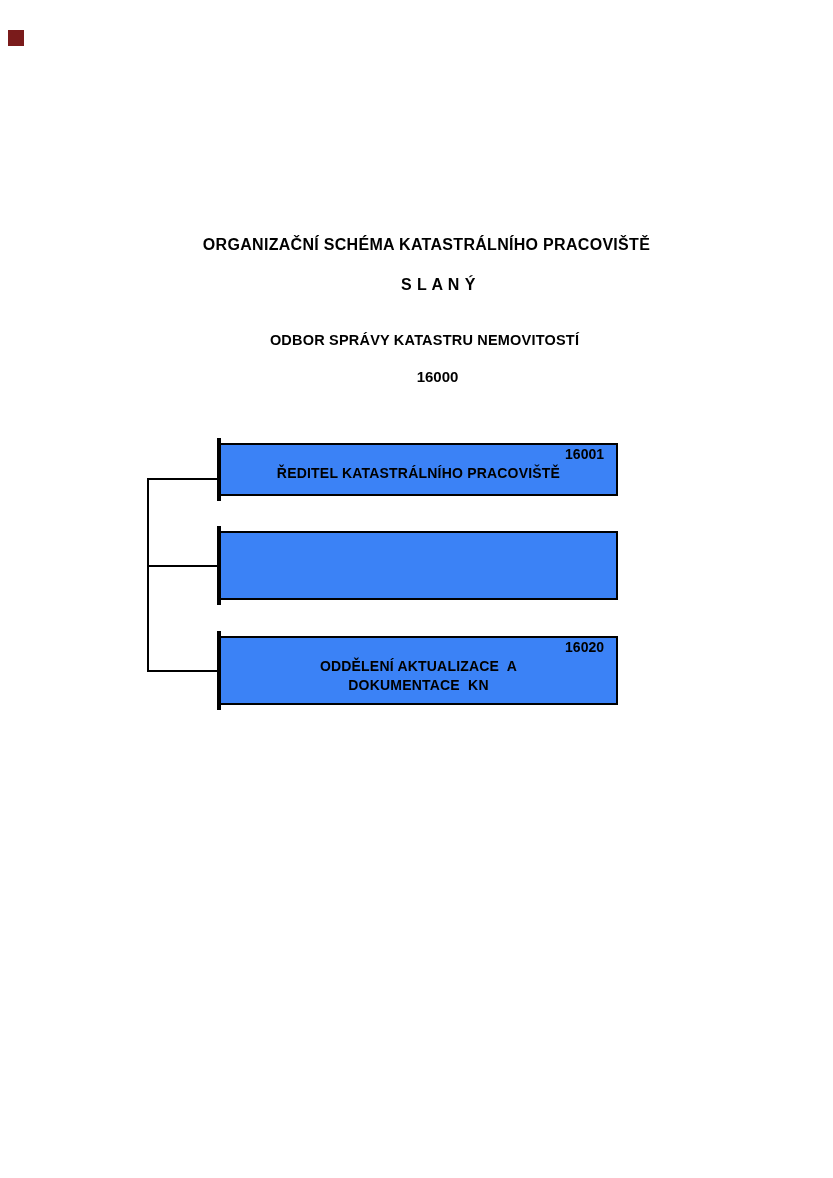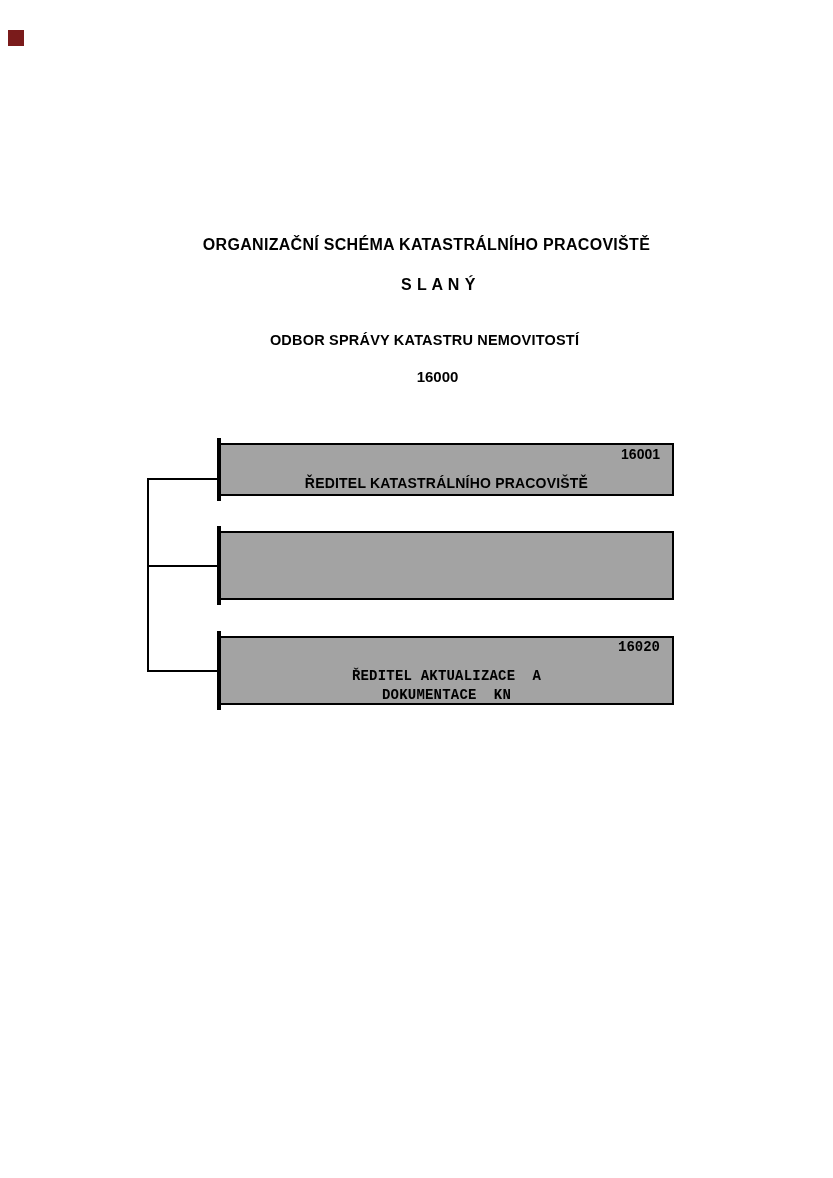--- a/index.html
+++ b/index.html
@@ -42,49 +42,49 @@
   }
   .trunk    { left: 147px; top: 478px; width: 2px;  height: 194px; }
   .branch   { height: 2px; width: 70px; left: 147px; }
   .branch-1 { top: 478px; }
   .branch-2 { top: 565px; }
   .branch-3 { top: 670px; }
 
   .org-box {
     position: absolute;
     left: 217px;
-    width: 457px;
+    width: 401px;
     box-sizing: border-box;
     border: 2px solid #000000;
     border-left-width: 4px;
-    background: #a3a3a3;
+    background: #3b82f6;
   }
   
   .org-box::before {
     content: "";
     position: absolute;
     left: -4px;
     top: -7px;
     width: 4px;
     height: calc(100% + 14px);
     background: #000000;
   }
   .org-box-1 { top: 443px; height: 53px; }
   .org-box-2 { top: 531px; height: 69px; }
-  .org-box-3 { top: 636px; height: 69px; font-family: Liberation Mono, monospace; }
+  .org-box-3 { top: 636px; height: 69px; }
 
   .box-code {
     margin-top: 2px;
     padding-right: 12px;
     text-align: right;
     font-size: 14px;
     line-height: 15px;
   }
   .box-label {
-    margin-top: 12px;
+    margin-top: 2px;
     text-align: center;
     font-size: 14px;
     line-height: 18.5px;
     letter-spacing: 0.2px;
     white-space: pre-wrap;
   }
 </style>
 </head>
 <body>
 
@@ -105,17 +105,17 @@
   <div class="org-box org-box-1">
     <div class="box-code">16001</div>
     <div class="box-label">ŘEDITEL KATASTRÁLNÍHO PRACOVIŠTĚ</div>
   </div>
 
   <div class="org-box org-box-2">
   </div>
 
   <div class="org-box org-box-3">
     <div class="box-code">16020</div>
-    <div class="box-label">ŘEDITEL AKTUALIZACE  A
+    <div class="box-label">ODDĚLENÍ AKTUALIZACE  A
 DOKUMENTACE  KN</div>
   </div>
 
 </div>
 
 </body></html>

